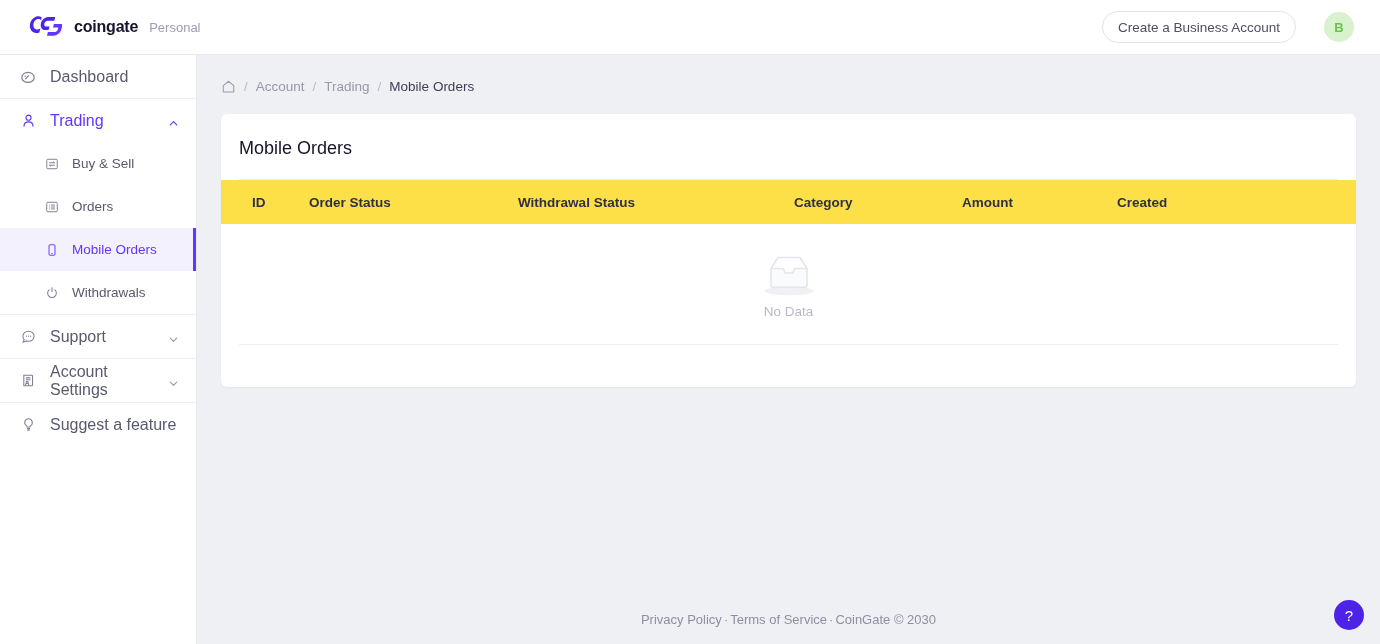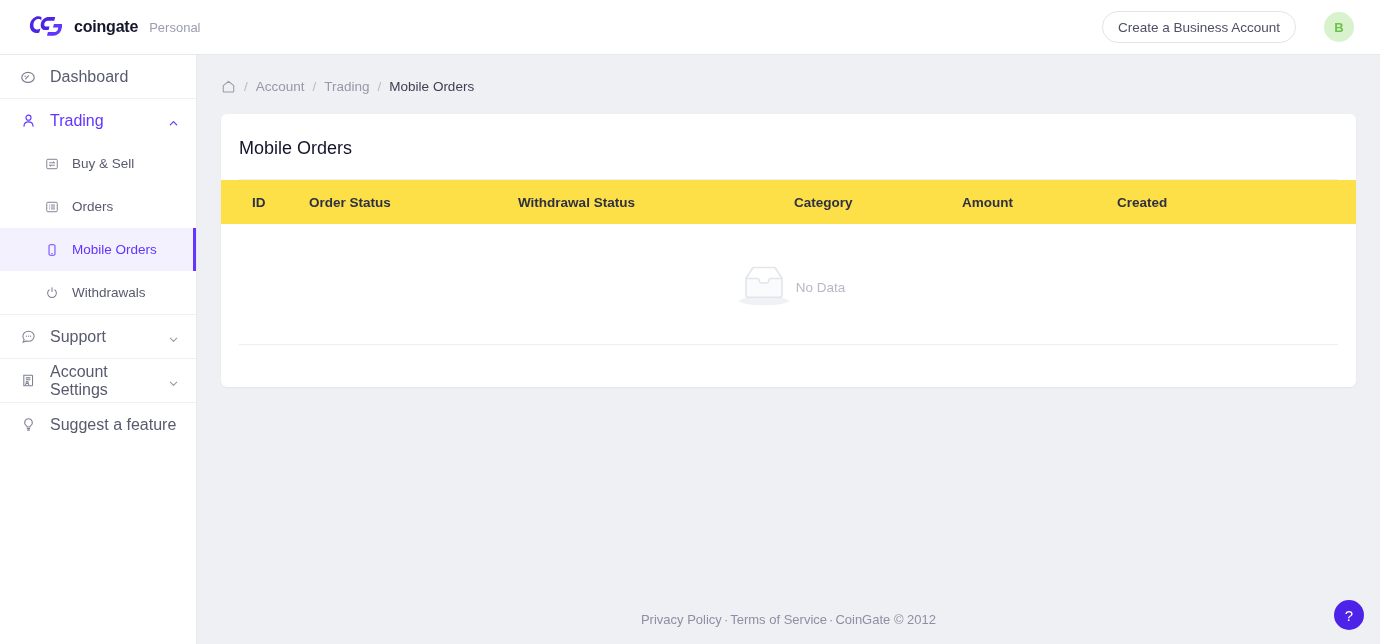--- a/index.html
+++ b/index.html
@@ -121,21 +121,21 @@
     margin: 20px 18px 0 18px; height: 1px; background: #eceef2;
   }
   .table { width: 100%; border-collapse: collapse; }
   .thead-row { background: #fde047; }
   .thead-row th {
     text-align: left; font-size: 13.5px; font-weight: bold; color: #2f3142;
     padding: 14px 0 14px 0; height: 44px;
   }
   .thead-row th:first-child { padding-left: 31px; }
   .empty-wrap {
-    height: 120px; display: flex; flex-direction: row;
+    height: 120px; display: flex; flex-direction: column;
     align-items: center; justify-content: center;
   }
   .empty-icon { width: 64px; height: 48px; display: block; }
   .empty-text { font-size: 13.5px; color: #b7b9c6; margin-top: 6px; }
   .table-bottom-rule { margin: 0 18px; height: 1px; background: #eceef2; }
 
   .footer {
     position: absolute; bottom: 17px; left: 0; width: 1183px;
     text-align: center; font-size: 13px; color: #8d8fa3;
   }
@@ -336,21 +336,21 @@
                 <div class="empty-text">No Data</div>
               </div>
             </td>
           </tr>
         </tbody>
       </table>
       <div class="table-bottom-rule"></div>
     </div>
 
     <div class="footer">
-      <a>Privacy Policy</a><span class="dot">·</span><a>Terms of Service</a><span class="dot">·</span><span>CoinGate © 2012</span>
+      <a>Privacy Policy</a><span class="dot">·</span><a>Terms of Service</a><span class="dot">·</span><span>CoinGate © 2030</span>
     </div>
 
     <div class="help-fab">
       <span>?</span>
     </div>
   </div>
 
 </div>
 
 </body></html>

